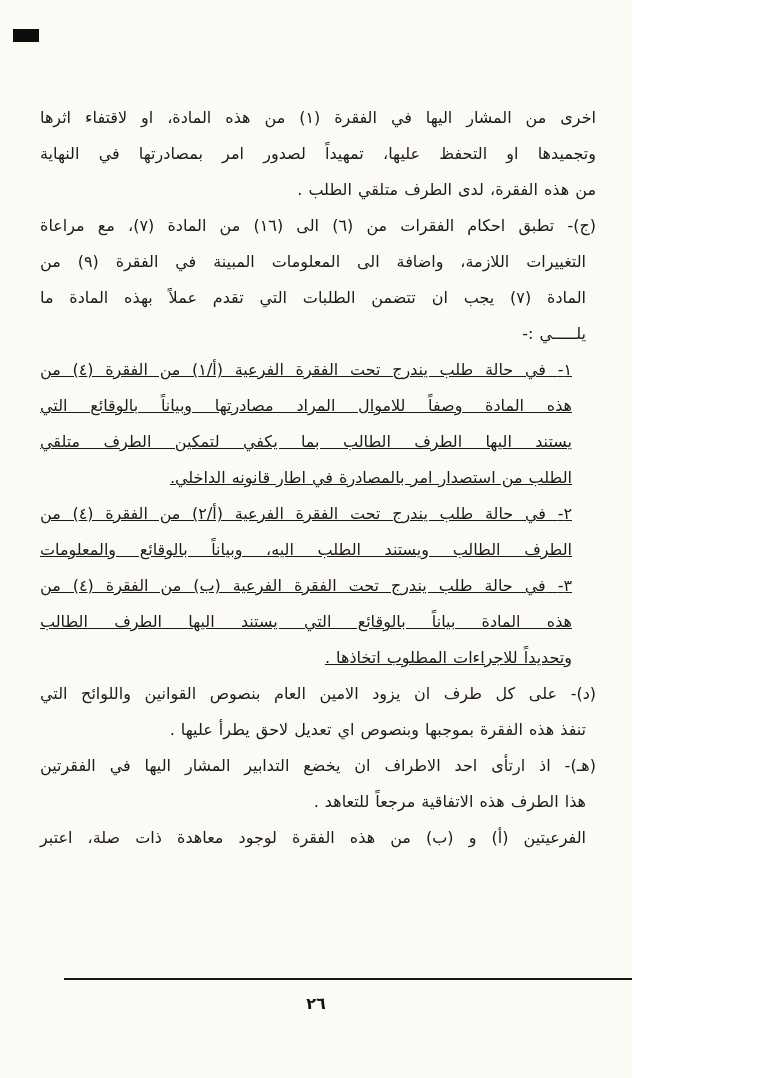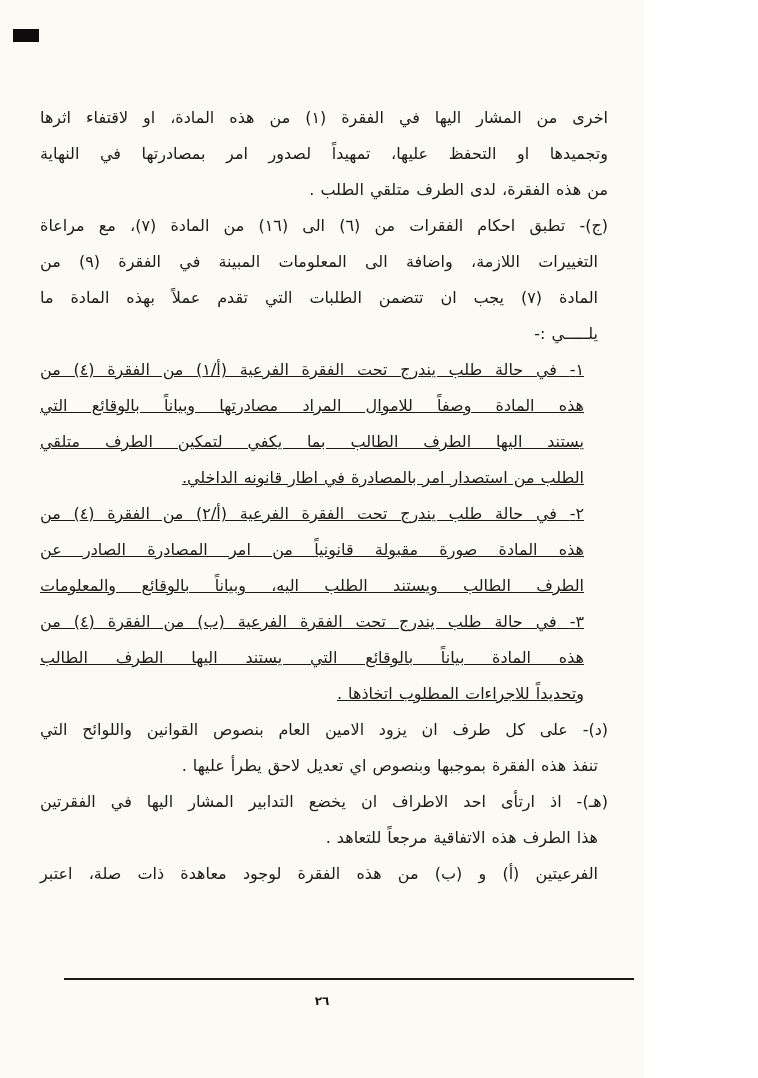--- a/index.html
+++ b/index.html
@@ -4,21 +4,20 @@
   <style>
     html, body { margin: 0; padding: 0; background: #ffffff; }
     .page {
       position: relative;
       width: 632px;
       height: 1078px;
       background: #fbfaf5;
       font-family: "DejaVu Sans", sans-serif;
       color: #1c1a17;
       overflow: hidden;
-      padding-left: 12px;
     }
     .content {
       position: absolute;
       top: 100px;
       right: 36px;
       left: 40px;
       direction: rtl;
     }
     .line {
       font-size: 16px;
@@ -41,21 +40,21 @@
       width: 570px;
       height: 2px;
       background: #1b1a18;
     }
     .pageno {
       position: absolute;
       top: 994px;
       left: 0;
       right: 0;
       text-align: center;
-      font-size: 12px;
+      font-size: 16px;
       font-weight: bold;
       color: #161412;
     }
     .scan-mark {
       position: absolute;
       top: 29px;
       left: 13px;
       width: 26px;
       height: 13px;
       background: #0d0d0d;
@@ -94,21 +93,20 @@
       <div class="line">هذه المادة وصفاً للاموال المراد مصادرتها وبياناً بالوقائع التي</div>
       <div class="line">يستند اليها الطرف الطالب بما يكفي لتمكين الطرف متلقي</div>
       <div class="line short">الطلب من استصدار امر بالمصادرة في اطار قانونه الداخلي.</div>
     </section>
 
     <section class="para numbered gap-top">
       <div class="line first">
         <span class="label">٢-</span>
         <span>في حالة طلب يندرج تحت الفقرة الفرعية (أ/٢) من الفقرة (٤) من</span>
       </div>
-      <div class="line">هذه المادة صورة مقبولة قانونياً من امر المصادرة الصادر عن</div>
       <div class="line">الطرف الطالب ويستند الطلب اليه، وبياناً بالوقائع والمعلومات</div>
     </section>
 
     <section class="para numbered">
       <div class="line first">
         <span class="label">٣-</span>
         <span>في حالة طلب يندرج تحت الفقرة الفرعية (ب) من الفقرة (٤) من</span>
       </div>
       <div class="line">هذه المادة بياناً بالوقائع التي يستند اليها الطرف الطالب</div>
       <div class="line short">وتحديداً للاجراءات المطلوب اتخاذها .</div>

